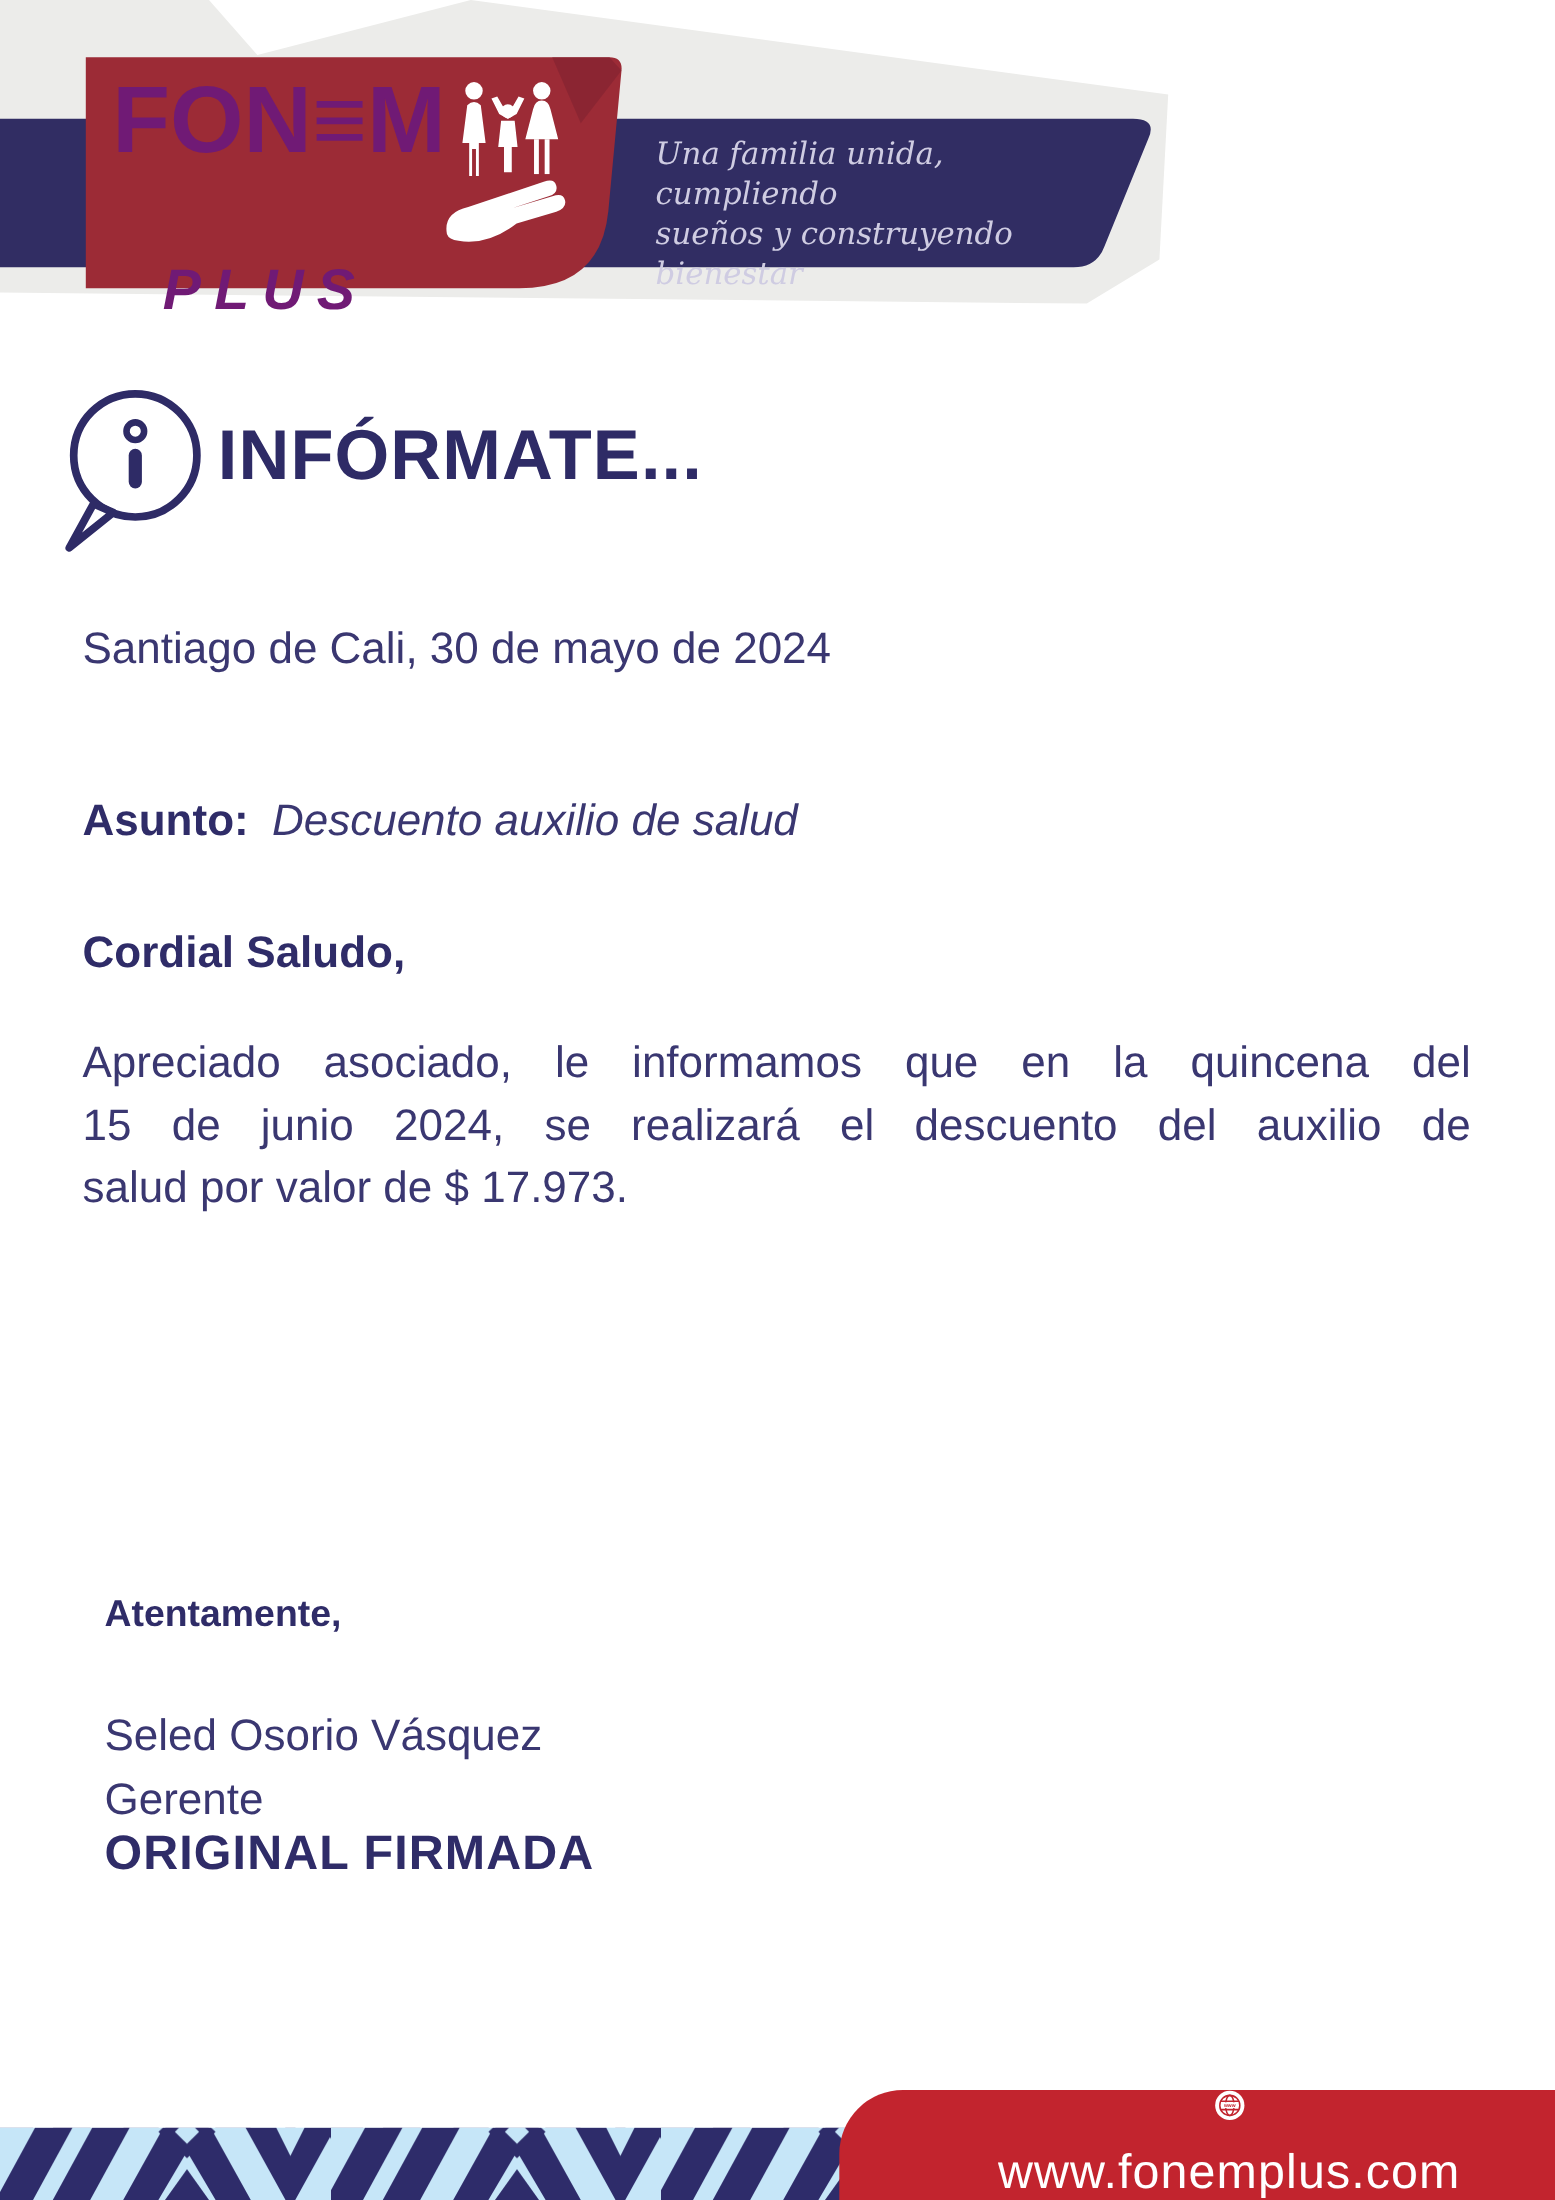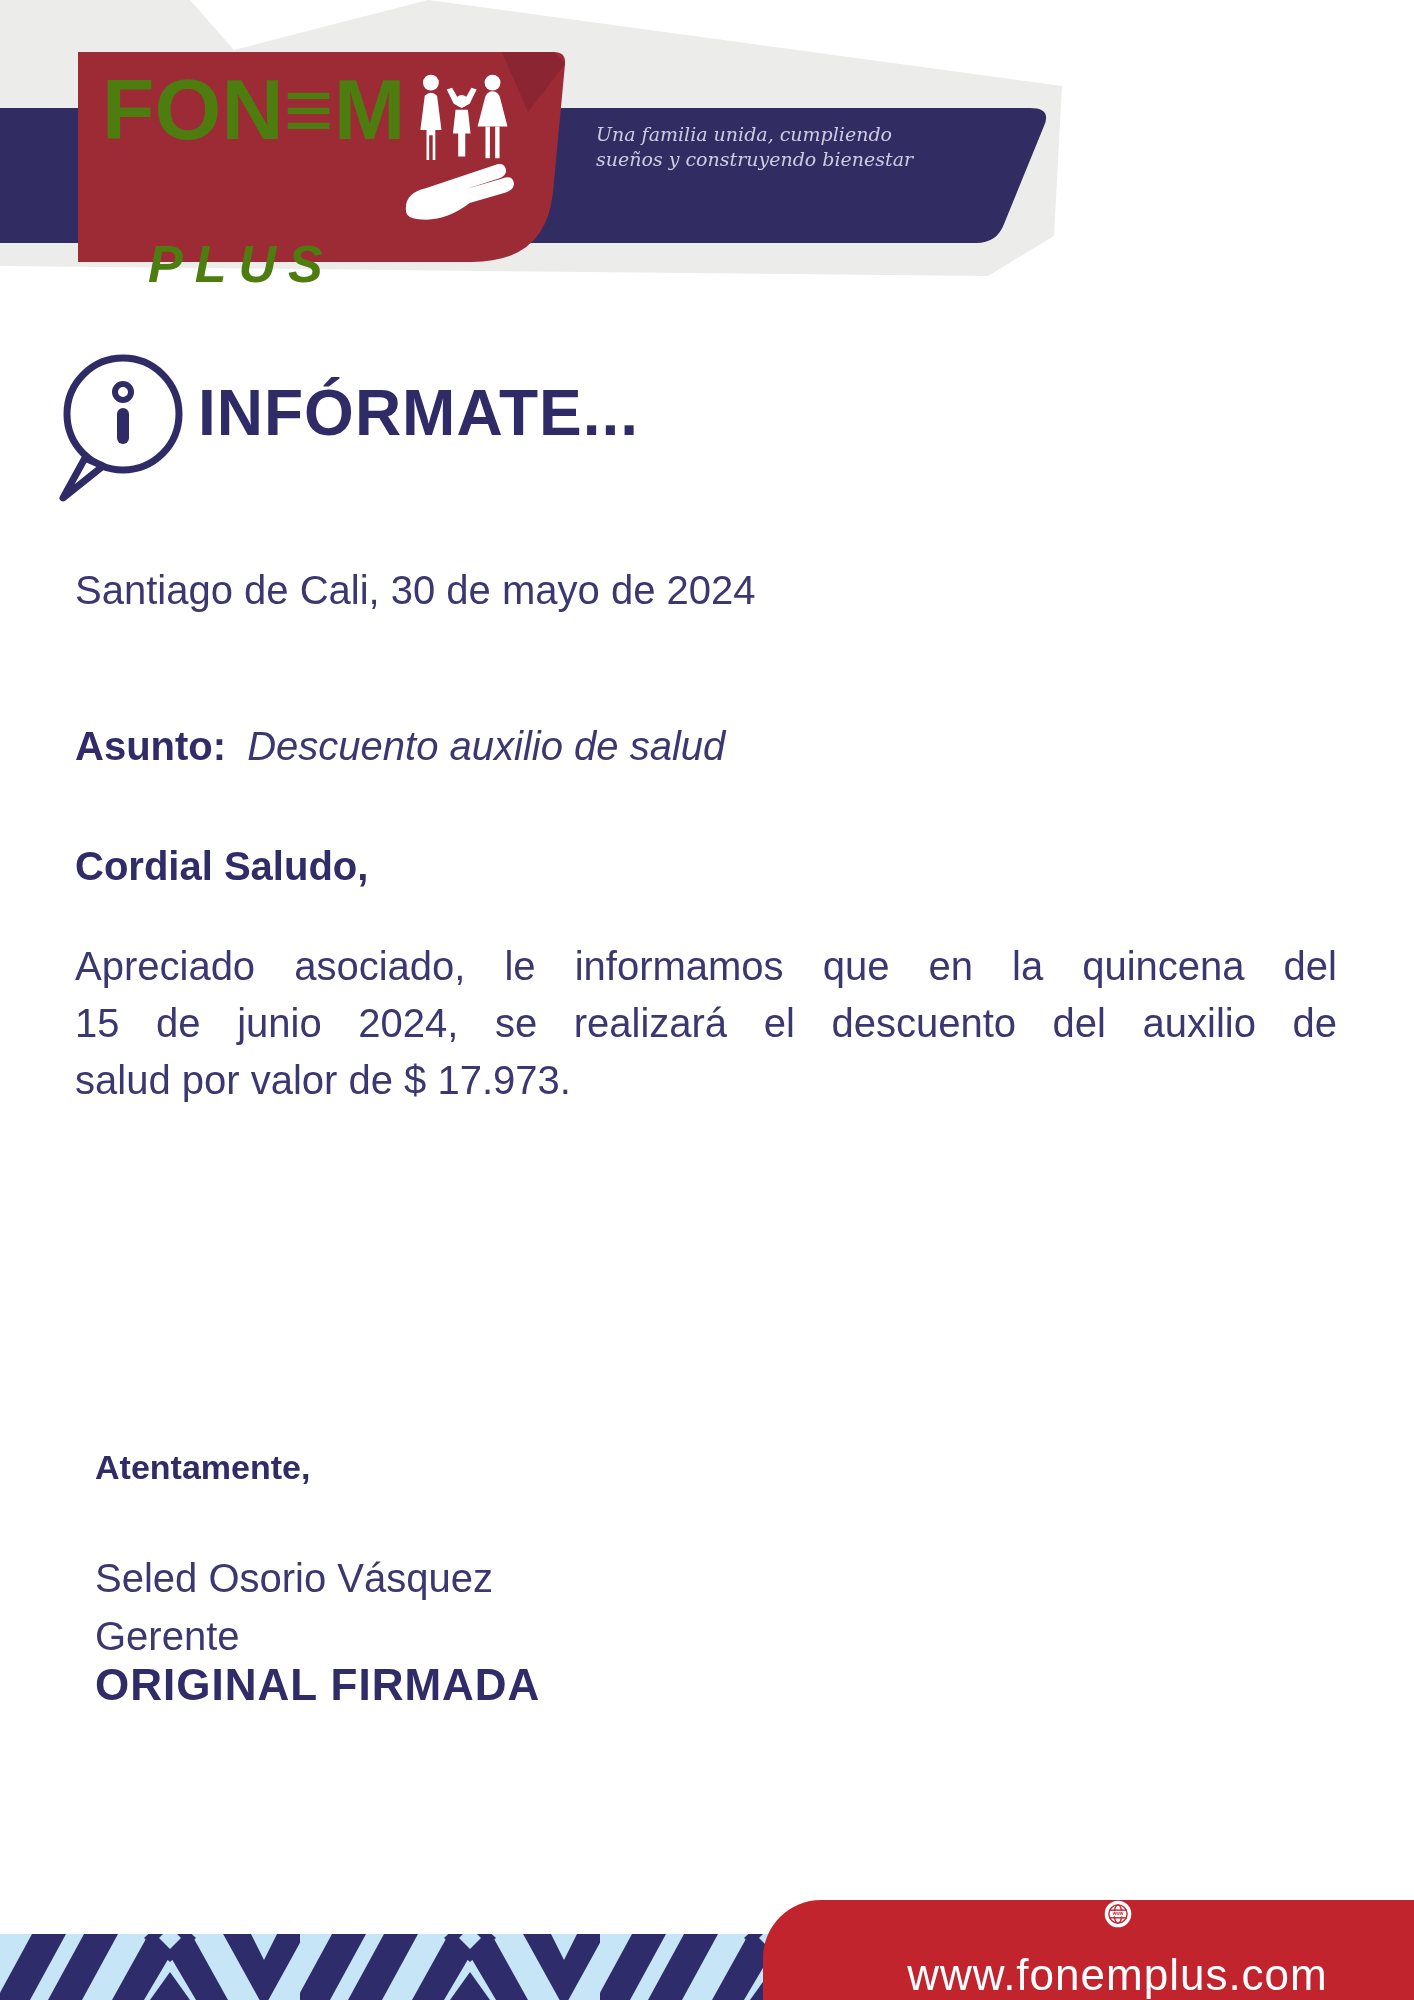--- a/index.html
+++ b/index.html
@@ -2,28 +2,28 @@
 <html><head>
 <meta charset="utf-8">
 <style>
   html,body{margin:0;padding:0;background:#ffffff;}
   .page{
     position:relative;width:1414px;height:2000px;background:#ffffff;
     font-family:"Liberation Sans",sans-serif;overflow:hidden;color:#3A3771;
   }
   
   .header-svg{position:absolute;left:0;top:0;}
-  .logo{position:absolute;left:102px;top:66px;width:440px;color:#4d7c0f;}
+  .logo{position:absolute;left:102px;top:66px;width:440px;color:#701a75;}
   .logo-row1{display:flex;align-items:flex-start;}
   .brand{font-size:86px;font-weight:700;letter-spacing:0px;line-height:1;white-space:nowrap;}
   .logo-art{margin-left:-4px;margin-top:6px;flex:0 0 auto;}
   .brand-sub{display:block;margin:-14px 0 0 46px;font-size:52px;font-weight:700;font-style:italic;letter-spacing:12px;}
   .tagline{
     position:absolute;left:596px;top:122px;width:430px;
-    font-family:"DejaVu Serif",serif;font-style:italic;font-size:19px;line-height:1.3;
+    font-family:"DejaVu Serif",serif;font-style:italic;font-size:28px;line-height:1.3;
     color:#CFCCE2;
   }
   
   .info-icon{position:absolute;left:55px;top:352px;}
   .page-title{
     position:absolute;left:198px;top:376px;
     font-size:64px;font-weight:800;color:#2E2B66;letter-spacing:1px;
   }
   
   .txt{position:absolute;left:75px;font-size:40px;color:#3A3771;}

